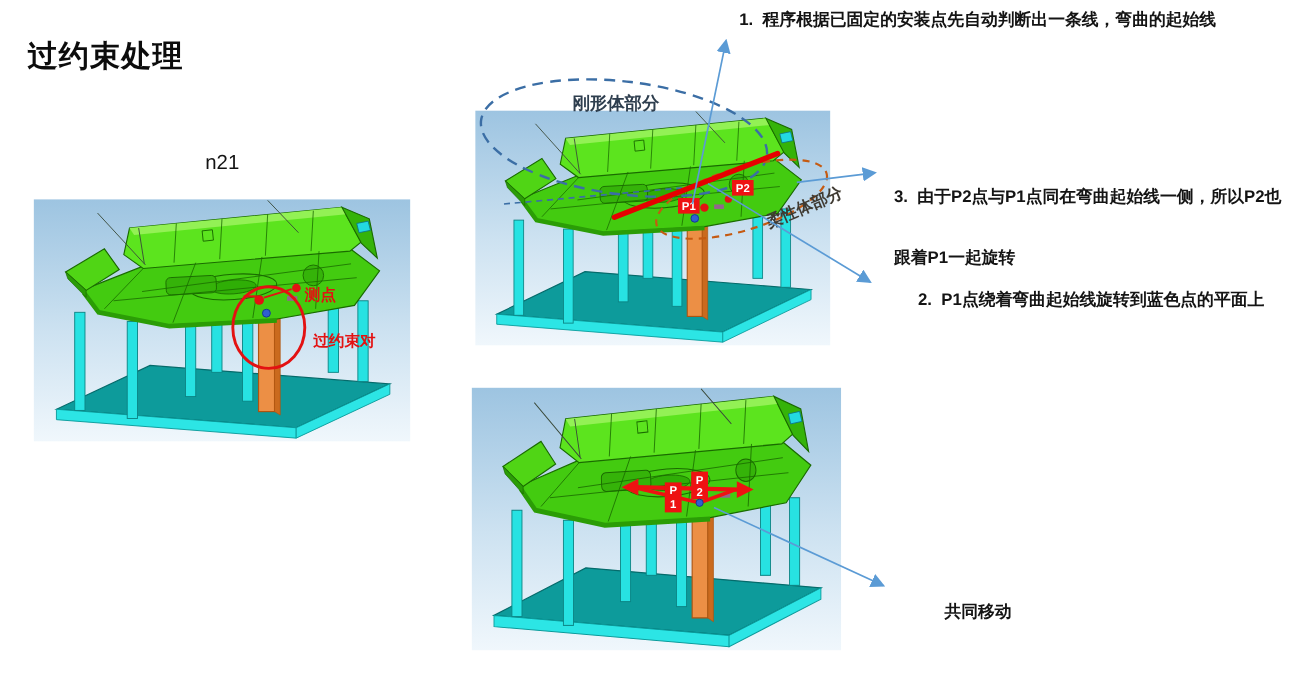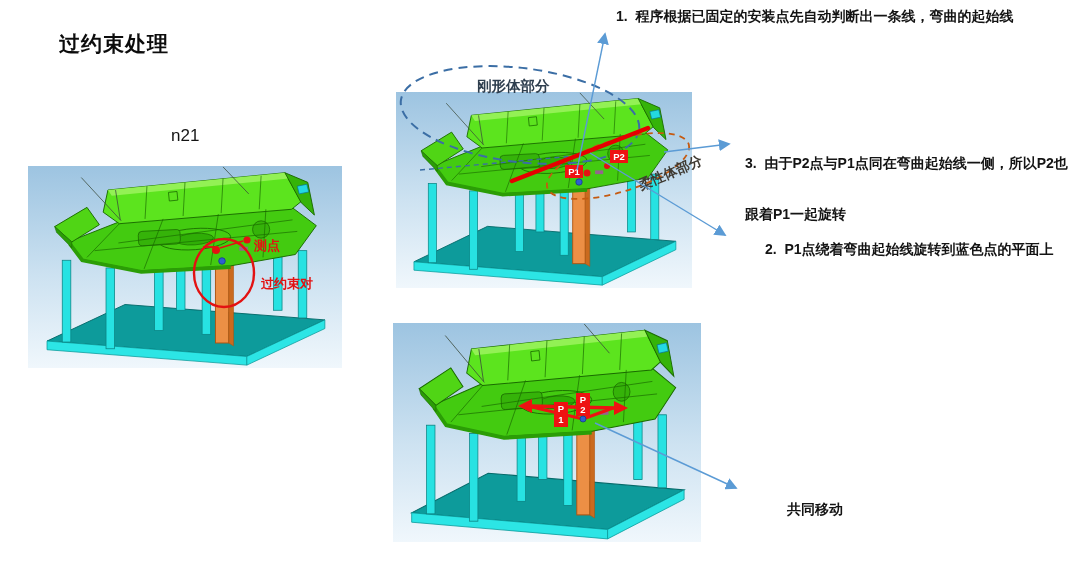--- a/index.html
+++ b/index.html
@@ -1,22 +1,22 @@
 <!DOCTYPE html>
 <html><head>
 <meta charset="utf-8">
 <style>
   html,body{margin:0;padding:0;background:#ffffff;}
   .slide{
     position:relative;width:1080px;height:561px;overflow:hidden;background:#ffffff;
     font-family:"Liberation Sans","DejaVu Sans",sans-serif;color:#111;
   }
   .title{
-    position:absolute;left:23px;top:30px;font-size:21px;font-weight:700;
-    letter-spacing:1px;color:#0c0c0c;margin-left:36px;
+    position:absolute;left:23px;top:30px;font-size:25px;font-weight:700;
+    letter-spacing:1px;color:#0c0c0c;
   }
   .figlabel{
     position:absolute;left:171px;top:126px;font-size:17px;font-weight:500;color:#141414;
   }
   .note{
     position:absolute;font-size:14px;font-weight:600;line-height:1.22;color:#141414;
     white-space:pre-wrap;
   }
   .note1{left:616px;top:8px;width:430px;}
   .note3{left:745px;top:121px;width:340px;}

